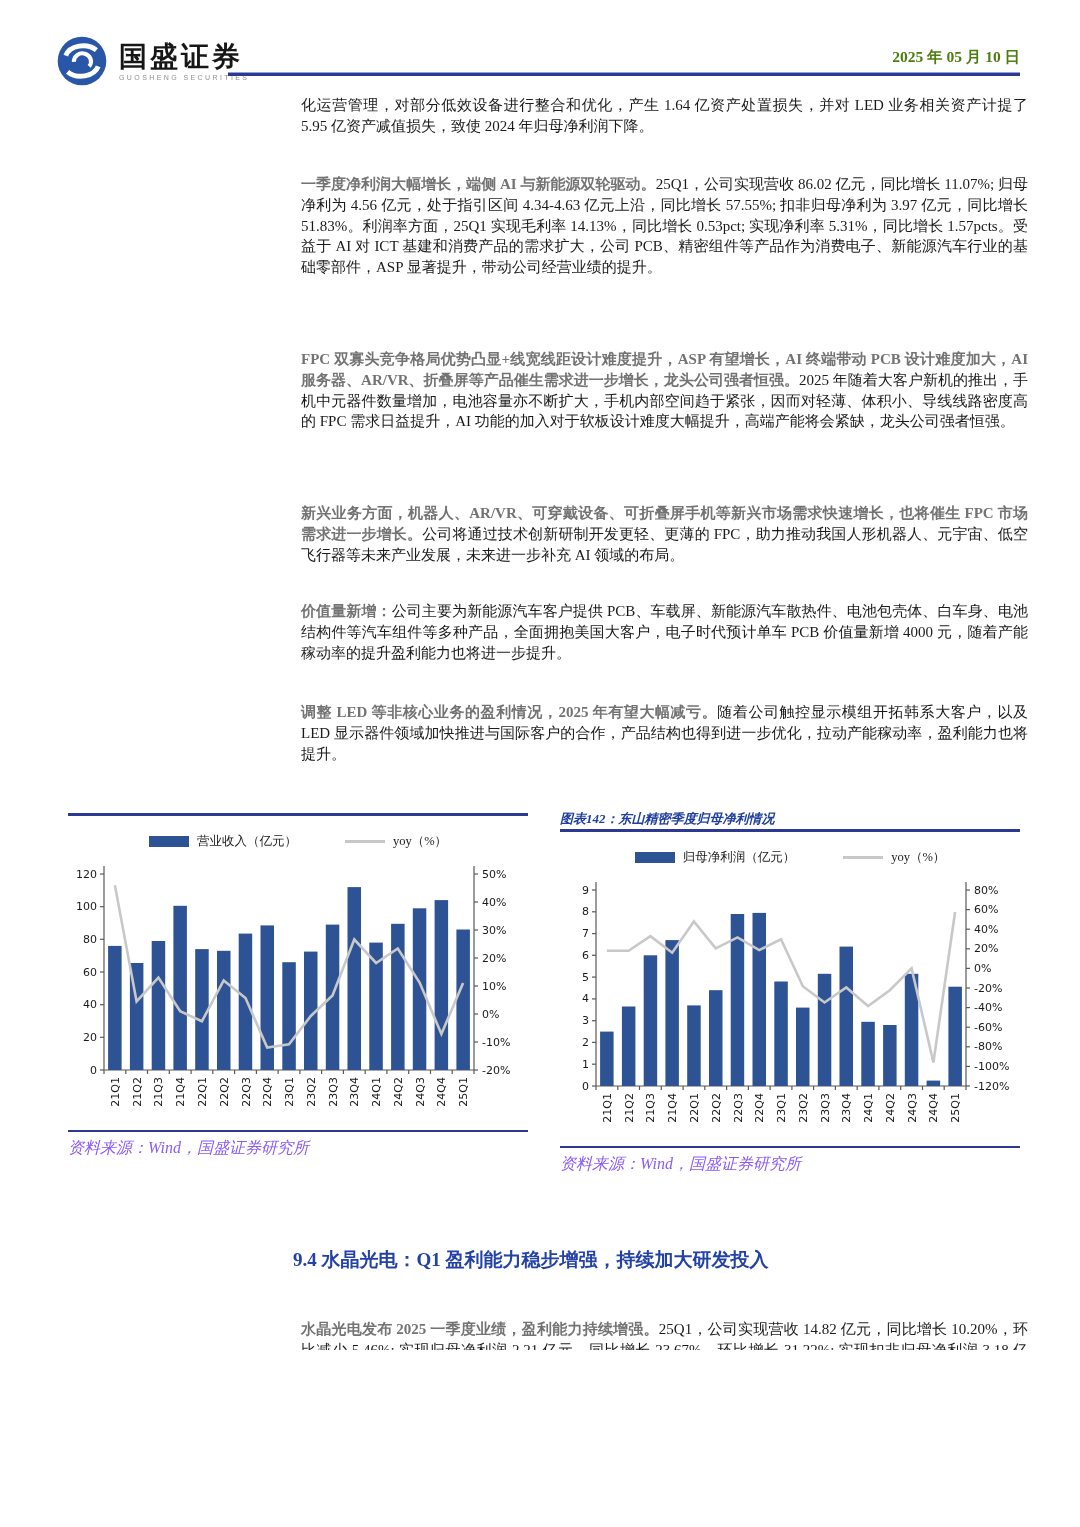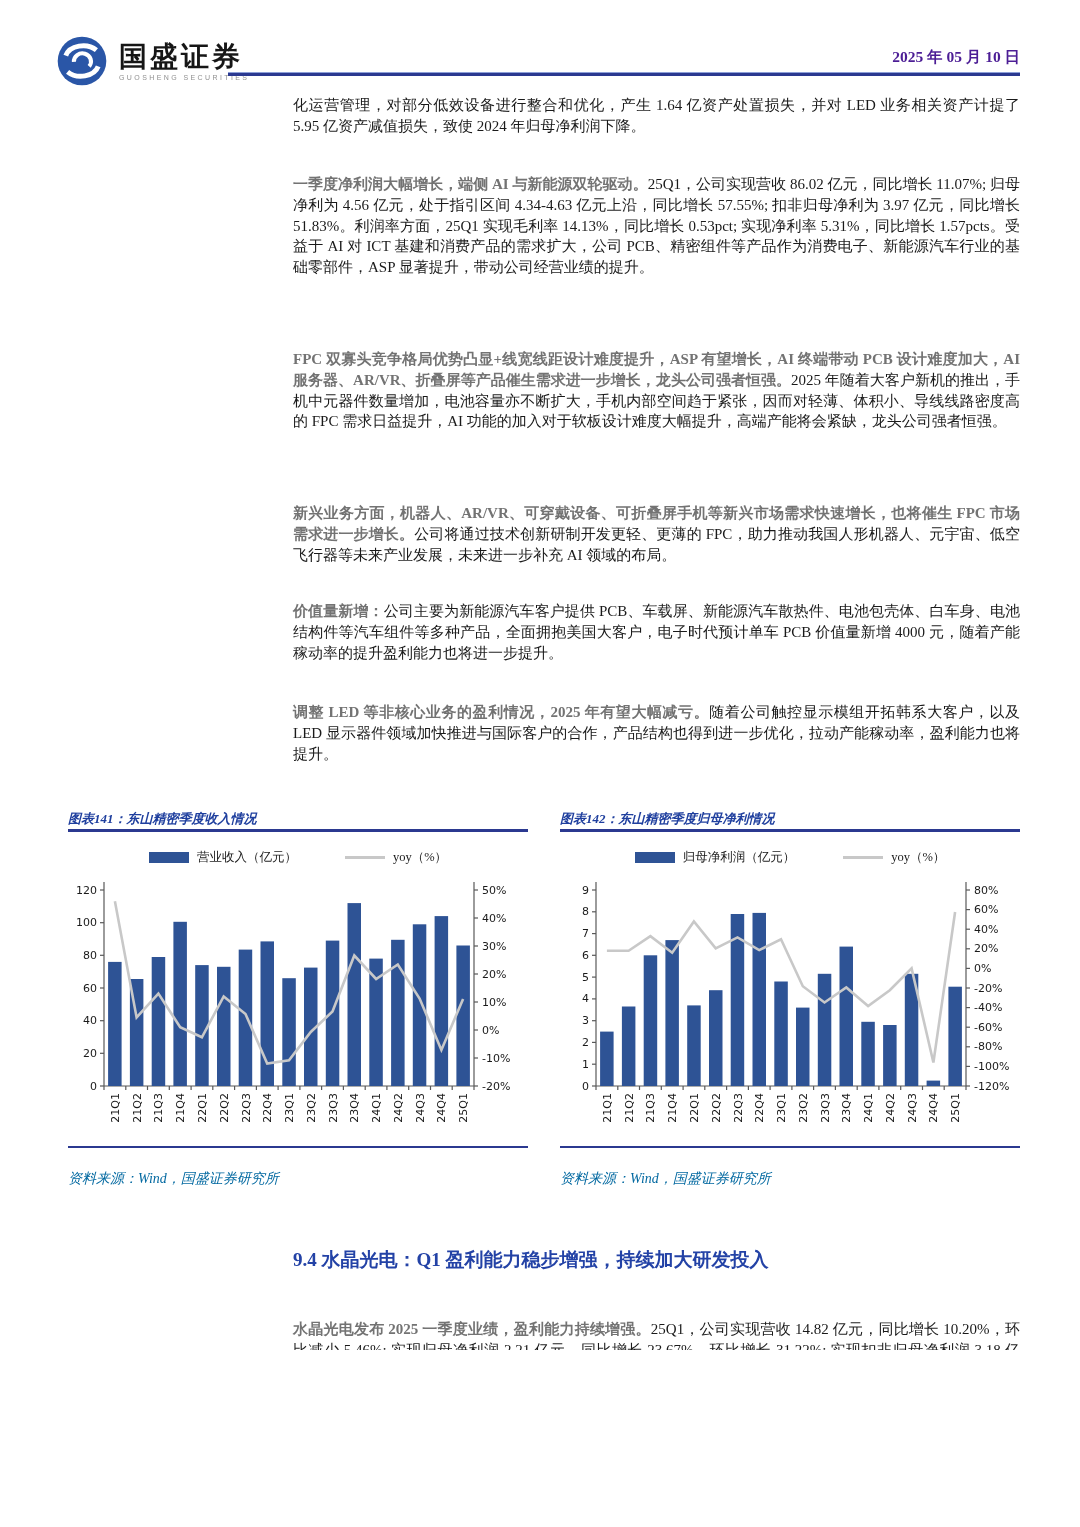--- a/index.html
+++ b/index.html
@@ -3,38 +3,38 @@
 <meta charset="utf-8">
 <style>
   html,body{margin:0;padding:0;background:#ffffff;}
   .page{position:relative;width:1080px;height:1350px;background:#fff;overflow:hidden;
         font-family:"Liberation Serif","DejaVu Serif",serif;color:#1a1a1a;}
 
   
   .logo{position:absolute;top:34px;left:55px;display:flex;align-items:center;gap:10px;}
   .logo-text .cn{font-size:28px;font-weight:bold;letter-spacing:3px;color:#161616;line-height:30px;}
   .logo-text .en{font-family:"Liberation Sans","DejaVu Sans",sans-serif;font-size:7px;color:#909090;letter-spacing:2.4px;margin-top:2px;}
-  .report-date{position:absolute;top:47px;right:60px;font-size:15.5px;font-weight:bold;color:#4c1d95;}
+  .report-date{position:absolute;top:47px;right:60px;font-size:15.5px;font-weight:bold;color:#4d7c0f;}
   .header-rule{position:absolute;top:72px;left:228px;width:792px;height:3px;background:#2B3990;border-top:1px solid #8da0d8;}
 
   
-  .para{position:absolute;left:293px;width:727px;margin:0;font-size:15px;line-height:20.8px;text-align:justify;}
+  .para{position:absolute;left:301px;width:727px;margin:0;font-size:15px;line-height:20.8px;text-align:justify;}
   .para b{color:#737373;}
 
   
   .figures{position:absolute;top:810px;left:68px;width:952px;display:flex;gap:32px;}
   .figure{width:460px;}
   .fig-title{font-style:italic;font-weight:bold;font-size:13px;color:#1F3F9E;height:16px;}
   .fig-rule{height:3px;background:#2B3990;margin-top:3px;}
   .legend{display:flex;align-items:center;justify-content:center;height:38px;margin-top:6px;
           font-size:12.5px;color:#1a1a1a;}
   .sw-bar{width:40px;height:11px;display:inline-block;margin-right:8px;}
   .sw-line{width:40px;height:3px;display:inline-block;margin-left:48px;margin-right:8px;}
-  .fig-source{border-top:2px solid #2B3990;margin-top:2px;padding-top:22px;
-              font-style:italic;font-size:14px;color:#0369a1;}
+  .fig-source{border-top:2px solid #2B3990;margin-top:2px;padding-top:6px;
+              font-style:italic;font-size:16px;color:#8b5cf6;}
   svg text{font-family:"DejaVu Sans","Liberation Sans",sans-serif;font-size:11px;fill:#1a1a1a;}
   .ax{stroke:#595959;stroke-width:1.2;}
 
   
   .section-heading{position:absolute;top:1247px;left:293px;width:727px;margin:0;
                    font-size:19px;font-weight:bold;color:#2342A6;}
 
   
   .footer-rule{position:absolute;top:1426px;left:55px;width:965px;height:4px;
                background:#1F2A72;border-top:1px solid #5a6fbe;box-sizing:content-box;}
@@ -71,21 +71,21 @@
   <div id="paras-top">
       <p class="para" style="top: 95px;"><span>化运营管理，对部分低效设备进行整合和优化，产生 1.64 亿资产处置损失，并对 LED 业务相关资产计提了 5.95 亿资产减值损失，致使 2024 年归母净利润下降。</span></p>
       <p class="para" style="top: 174px;"><b>一季度净利润大幅增长，端侧 AI 与新能源双轮驱动。</b><span>25Q1，公司实现营收 86.02 亿元，同比增长 11.07%; 归母净利为 4.56 亿元，处于指引区间 4.34-4.63 亿元上沿，同比增长 57.55%; 扣非归母净利为 3.97 亿元，同比增长 51.83%。利润率方面，25Q1 实现毛利率 14.13%，同比增长 0.53pct; 实现净利率 5.31%，同比增长 1.57pcts。受益于 AI 对 ICT 基建和消费产品的需求扩大，公司 PCB、精密组件等产品作为消费电子、新能源汽车行业的基础零部件，ASP 显著提升，带动公司经营业绩的提升。</span></p>
       <p class="para" style="top: 349px;"><b>FPC 双寡头竞争格局优势凸显+线宽线距设计难度提升，ASP 有望增长，AI 终端带动 PCB 设计难度加大，AI 服务器、AR/VR、折叠屏等产品催生需求进一步增长，龙头公司强者恒强。</b><span>2025 年随着大客户新机的推出，手机中元器件数量增加，电池容量亦不断扩大，手机内部空间趋于紧张，因而对轻薄、体积小、导线线路密度高的 FPC 需求日益提升，AI 功能的加入对于软板设计难度大幅提升，高端产能将会紧缺，龙头公司强者恒强。</span></p>
       <p class="para" style="top: 503px;"><b>新兴业务方面，机器人、AR/VR、可穿戴设备、可折叠屏手机等新兴市场需求快速增长，也将催生 FPC 市场需求进一步增长。</b><span>公司将通过技术创新研制开发更轻、更薄的 FPC，助力推动我国人形机器人、元宇宙、低空飞行器等未来产业发展，未来进一步补充 AI 领域的布局。</span></p>
       <p class="para" style="top: 601px;"><b>价值量新增：</b><span>公司主要为新能源汽车客户提供 PCB、车载屏、新能源汽车散热件、电池包壳体、白车身、电池结构件等汽车组件等多种产品，全面拥抱美国大客户，电子时代预计单车 PCB 价值量新增 4000 元，随着产能稼动率的提升盈利能力也将进一步提升。</span></p>
       <p class="para" style="top: 702px;"><b>调整 LED 等非核心业务的盈利情况，2025 年有望大幅减亏。</b><span>随着公司触控显示模组开拓韩系大客户，以及 LED 显示器件领域加快推进与国际客户的合作，产品结构也得到进一步优化，拉动产能稼动率，盈利能力也将提升。</span></p>
     </div>
 
   <div class="figures">
-    <div class="figure" id="fig0"><div class="fig-title">图表141：东山精密季度收入情况</div><div class="fig-rule"></div><div class="legend">
+    <div class="figure" id="fig0"><div class="fig-rule"></div><div class="legend">
           <span class="sw-bar" style="background:#2E5395"></span>
           <span>营业收入（亿元）</span>
           <span class="sw-line" style="background:#C8C8C8"></span>
           <span>yoy（%）</span>
         </div><svg viewBox="0 0 460 264" width="460" height="264">
           <line class="ax" x1="36" y1="6" x2="36" y2="210"></line>
           <line class="ax" x1="406" y1="6" x2="406" y2="210"></line>
           <line class="ax" x1="36" y1="210" x2="406" y2="210"></line>
           <line class="ax" x1="32" y1="210.0" x2="36" y2="210.0"></line>
           <text x="29" y="213.5" text-anchor="end">0</text>

